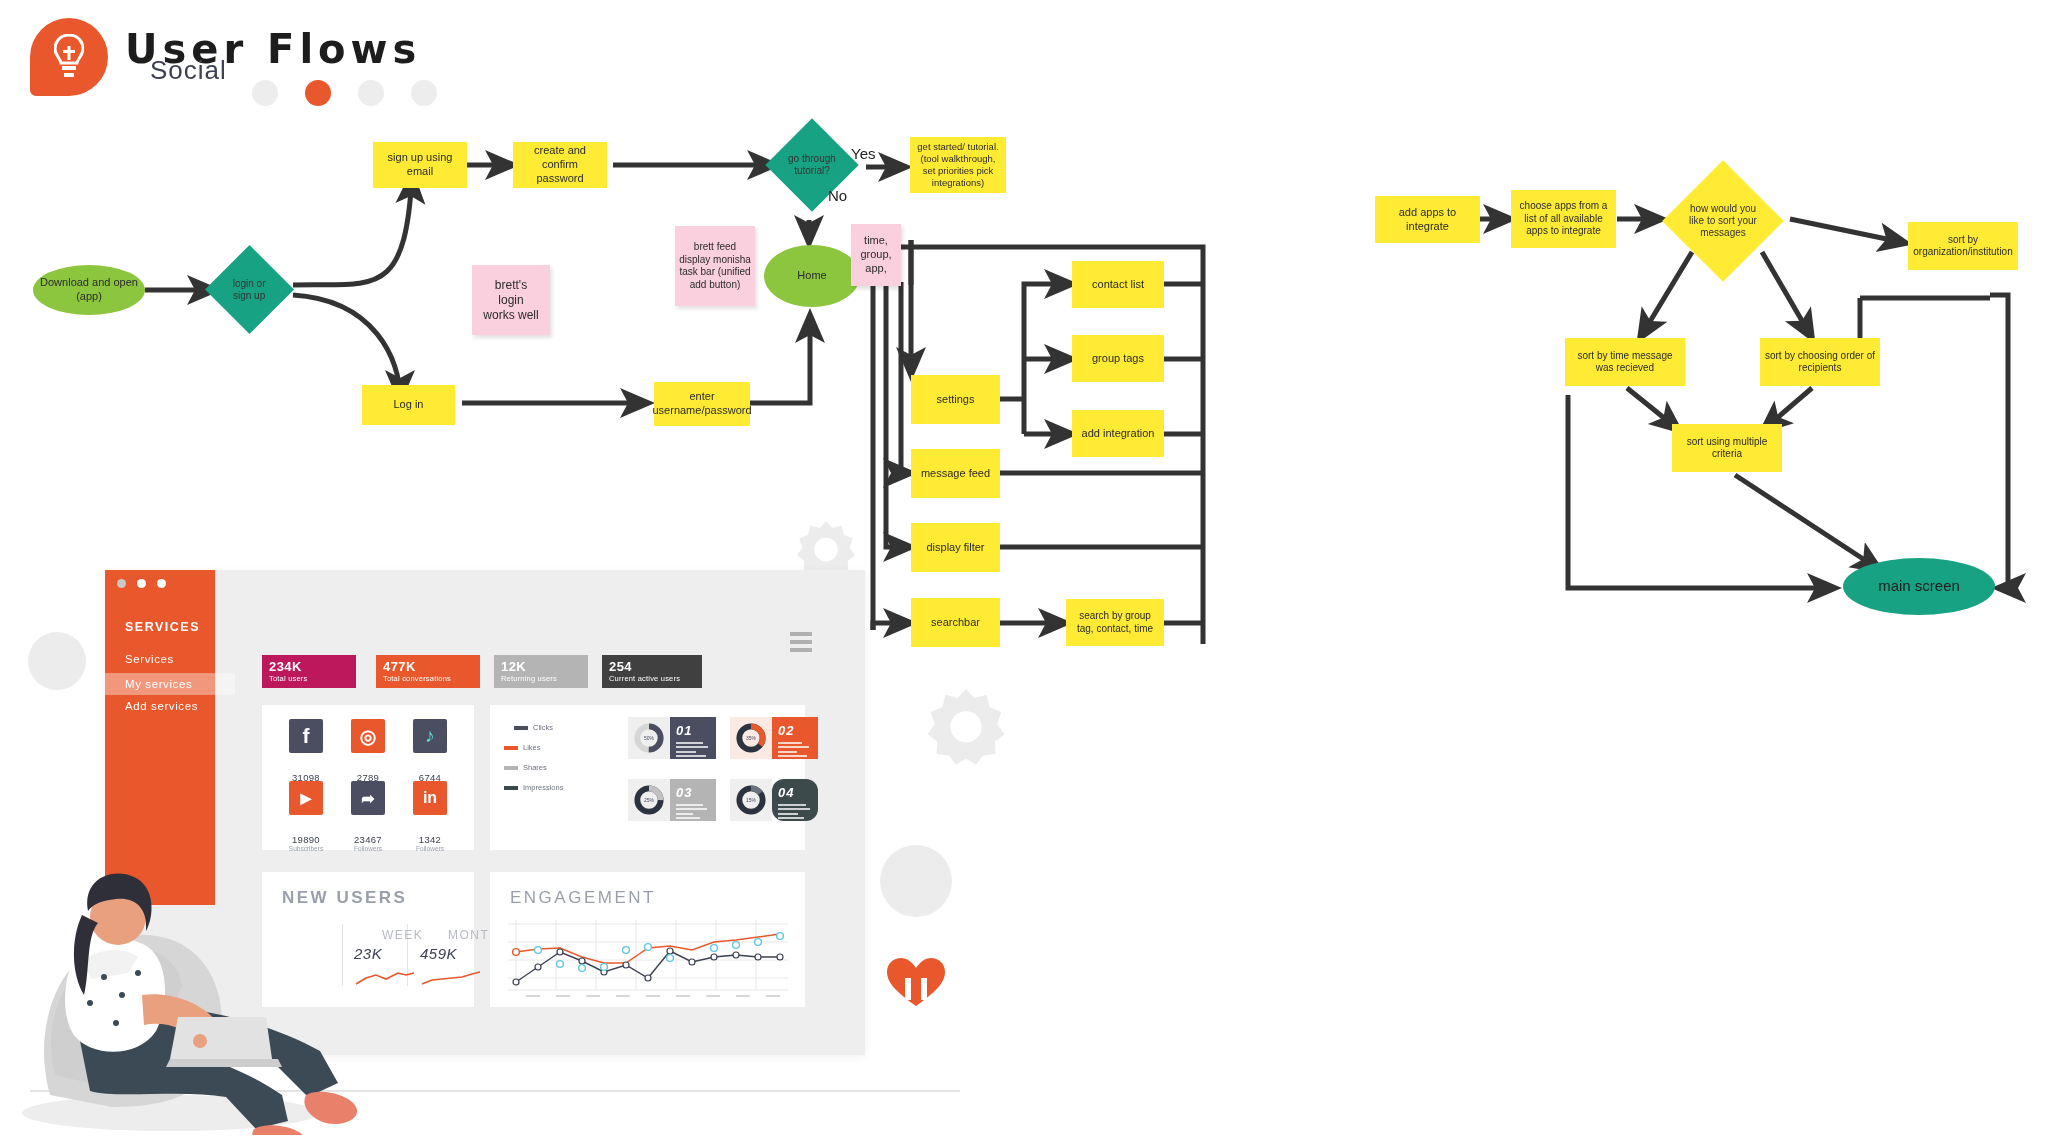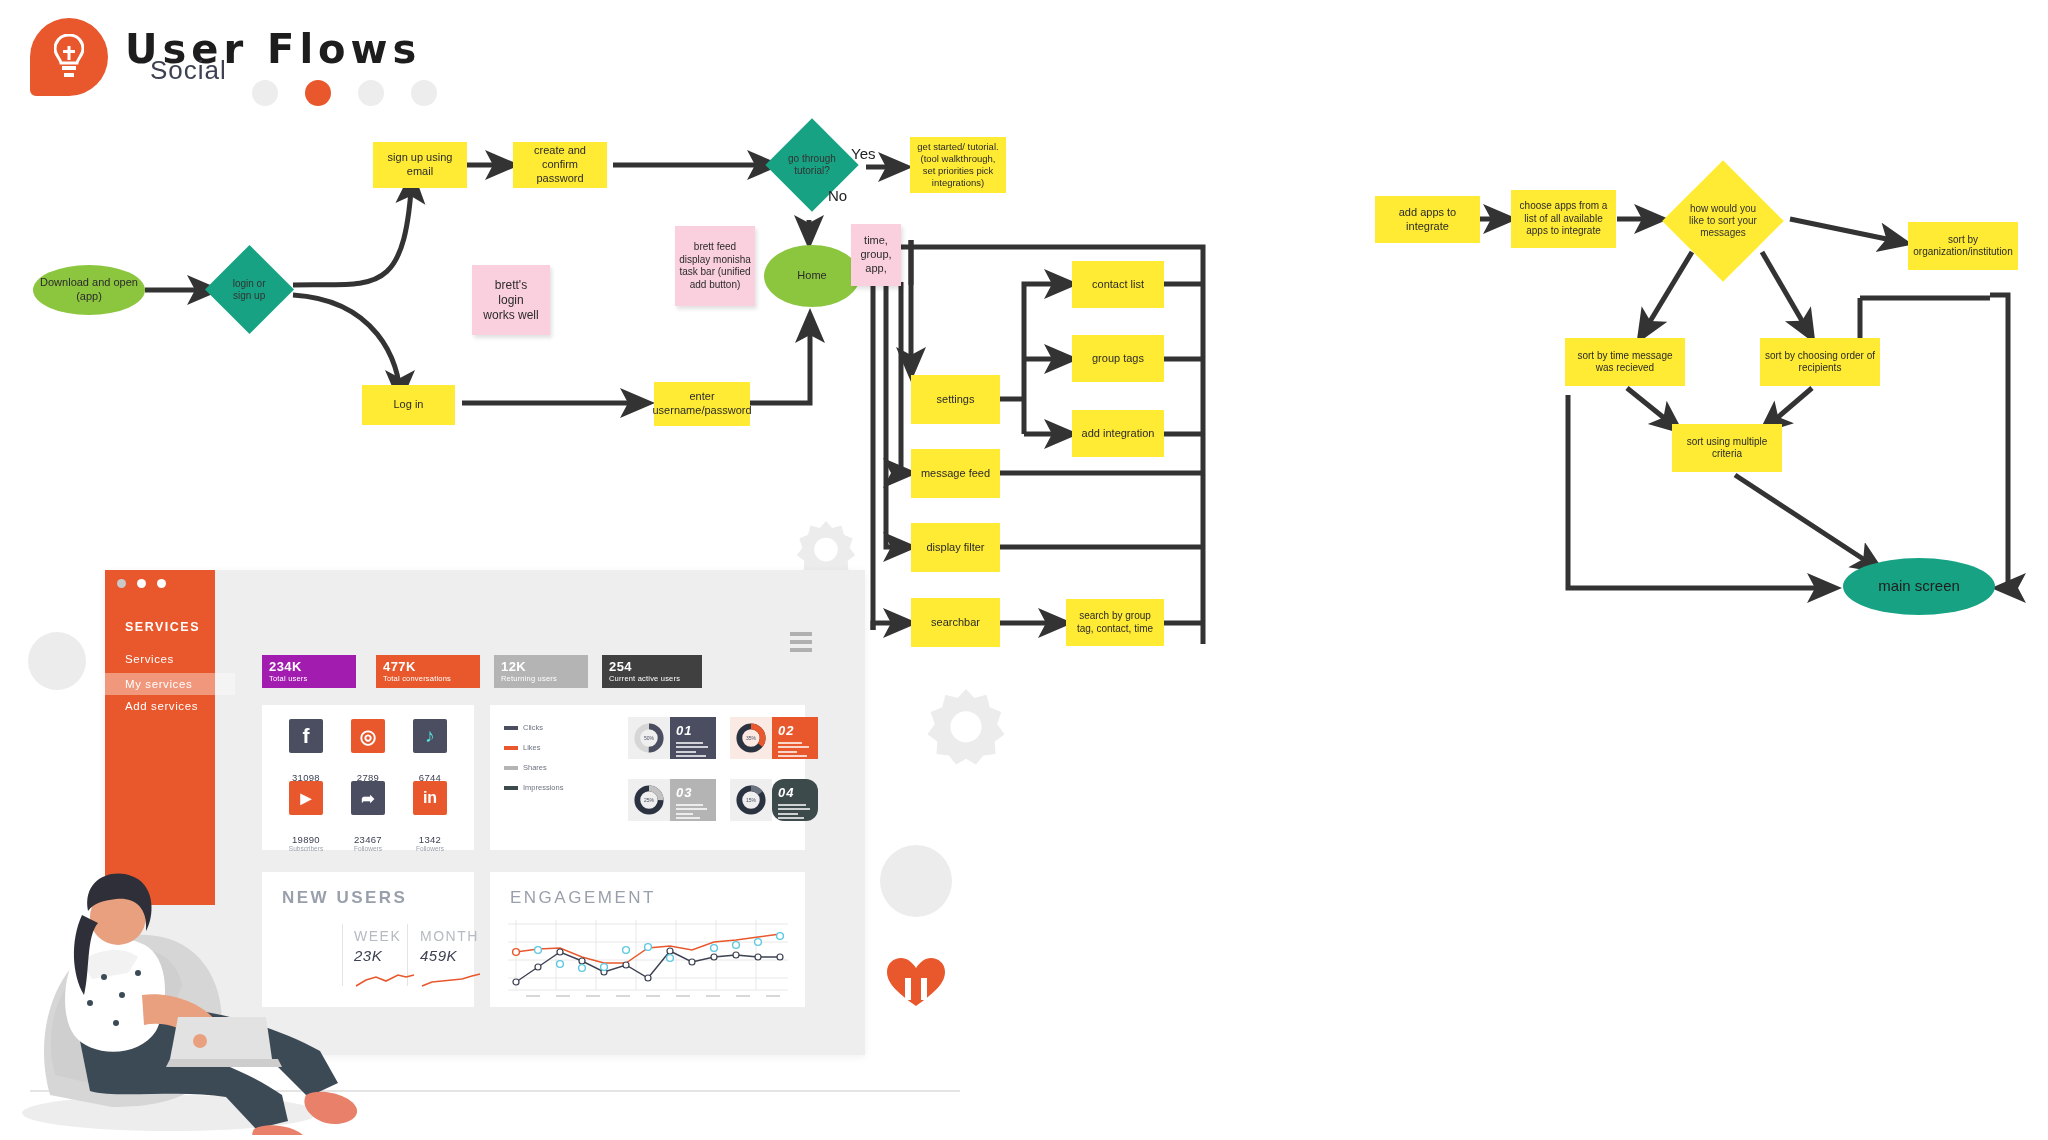--- a/index.html
+++ b/index.html
@@ -84,21 +84,21 @@
   .leg i{display:inline-block;width:14px;height:4px;margin-right:5px;vertical-align:middle;}
 
   .dcard{position:absolute;width:88px;height:42px;display:flex;padding-left:48px;}
   .dcard .lf{width:42px;background:#efefef;display:flex;align-items:center;justify-content:center;}
   .dcard .rt{flex:1;padding:4px 6px;box-sizing:border-box;}
   .dcard .rt b{font-size:13px;font-style:italic;color:#fff;letter-spacing:1px;}
   .dcard .rt i{display:block;height:2px;background:rgba(255,255,255,.75);margin-top:2.5px;}
 
   .bigcap{position:absolute;font-size:17px;color:#9aa0ab;letter-spacing:2.5px;}
   .kpi{position:absolute;text-align:left;}
-  .kpi .k{font-size:14px;color:#b6bac2;letter-spacing:1.5px;}
+  .kpi .k{font-size:12px;color:#b6bac2;letter-spacing:1.5px;margin-left:28px;}
   .kpi .v{font-size:15px;color:#3d4152;font-style:italic;letter-spacing:.5px;margin-top:3px;}
 
   .avatar{position:absolute;border-radius:50%;background:#ececec;}
   .heart{position:absolute;color:#e8582c;}
   .baseline{position:absolute;left:30px;top:1090px;width:930px;height:2px;background:#e4e4e4;}
 </style>
 </head>
 <body>
 
 <div class="abs" id="header">
@@ -287,21 +287,21 @@
 </div>
 
 <div class="dash-h1">Social</div>
 
 <div class="hamburger">
   <i></i>
     <i></i>
     <i></i>
 </div>
 
-<div class="stat" style="left:262px;width:94px;background:#a21caf;">
+<div class="stat" style="left:262px;width:94px;background:#be185d;">
   <b>234K</b>
   <span>Total users</span>
 </div>
 <div class="stat" style="left:376px;width:104px;background:#e8582c;">
   <b>477K</b>
   <span>Total conversations</span>
 </div>
 <div class="stat" style="left:494px;width:94px;background:#b4b4b4;">
   <b>12K</b>
   <span>Returning users</span>
@@ -338,21 +338,21 @@
     <div class="cap">Followers</div>
   </div>
   <div class="soc" style="left:142px;top:76px;">
     <div class="ic" style="background:#e8582c;font-size:16px;">in</div>
     <div class="num">1342</div>
     <div class="cap">Followers</div>
   </div>
 </div>
 
 <div class="card" style="left:490px;top:705px;width:315px;height:145px;">
-  <div class="leg" style="left:14px;top:18px;">
+  <div class="leg" style="left:24px;top:18px;">
     <i style="background:#4a4e60;"></i><span>Clicks</span>
   </div>
   <div class="leg" style="left:14px;top:38px;">
     <i style="background:#e8582c;"></i><span>Likes</span>
   </div>
   <div class="leg" style="left:14px;top:58px;">
     <i style="background:#b4b4b4;"></i><span>Shares</span>
   </div>
   <div class="leg" style="left:14px;top:78px;">
     <i style="background:#3c4a4c;"></i><span>Impressions</span>

